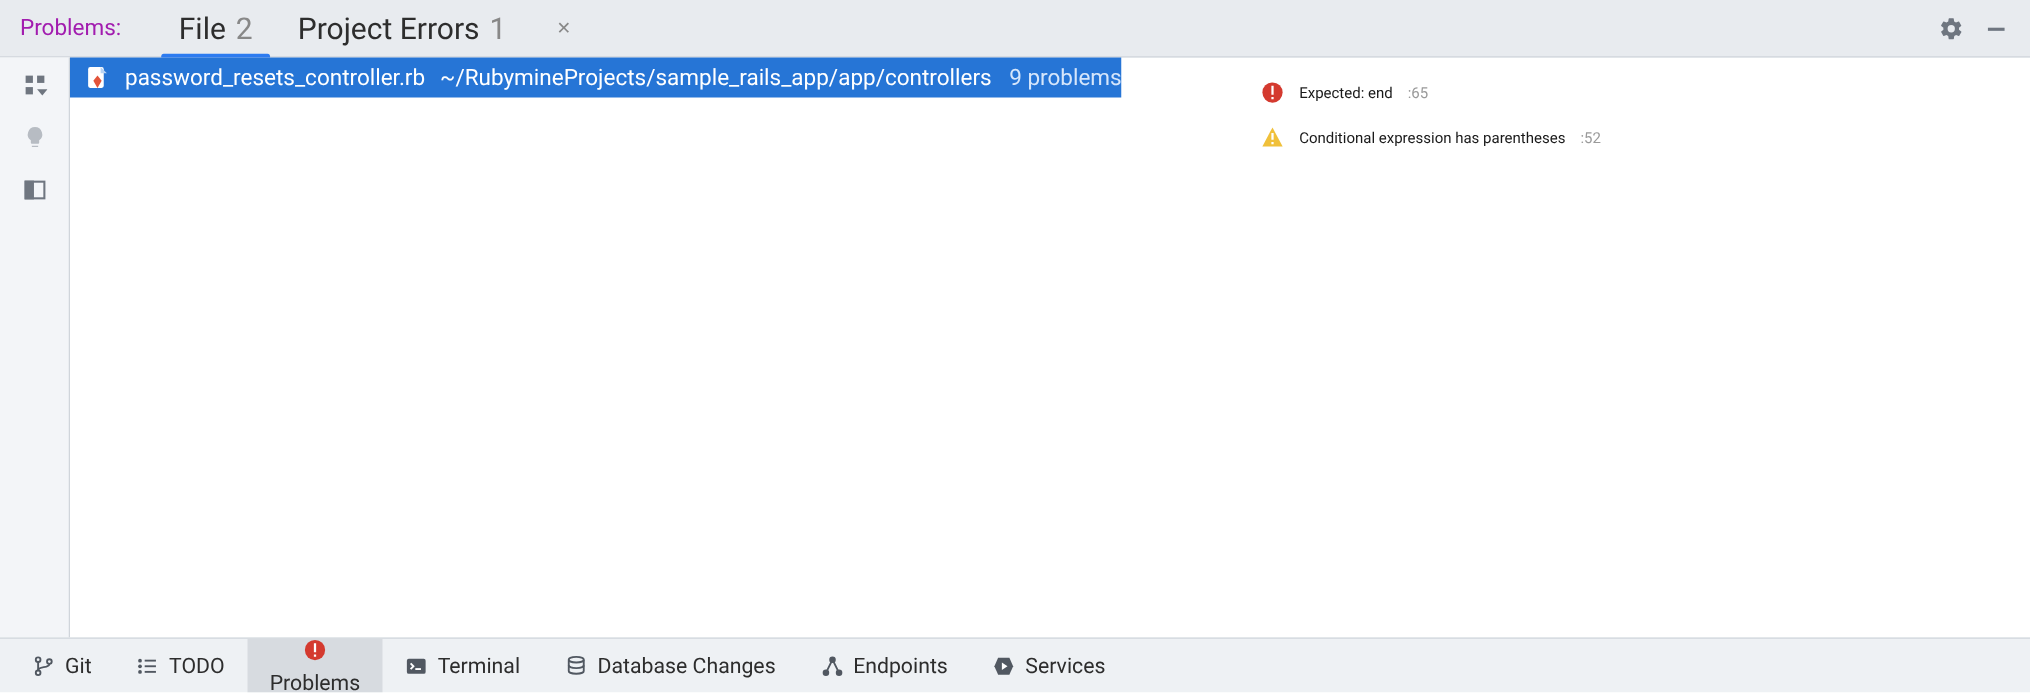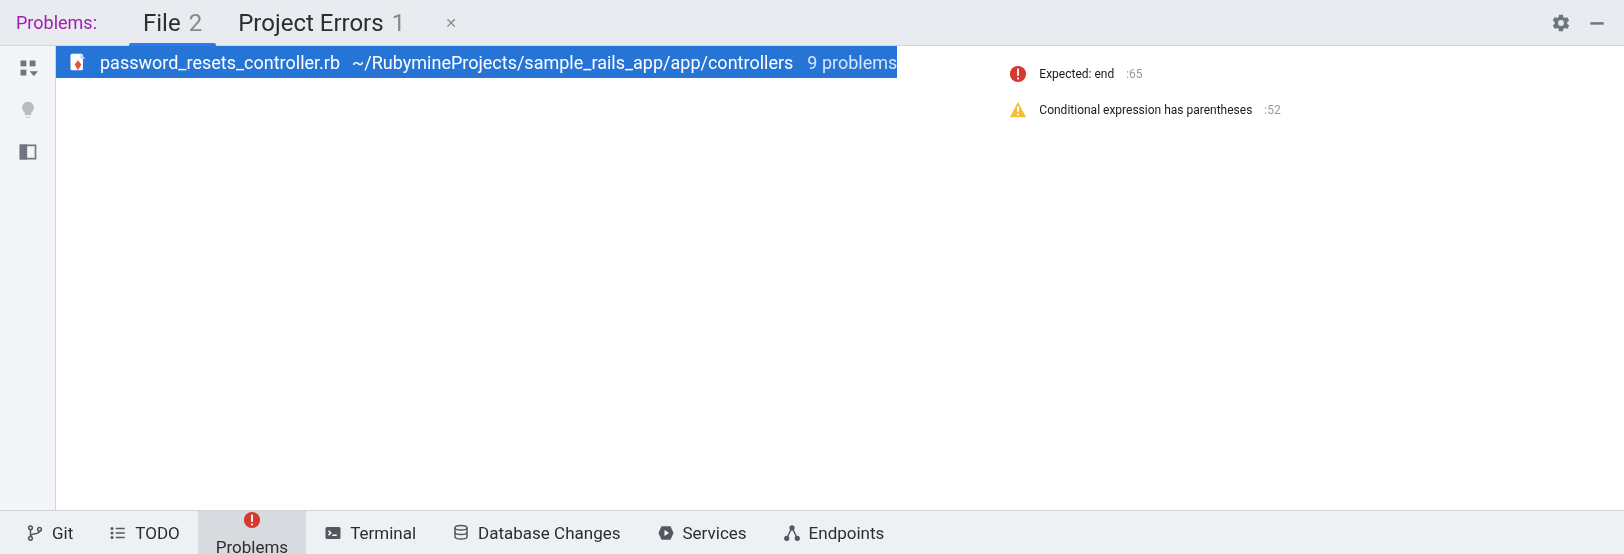--- a/index.html
+++ b/index.html
@@ -325,30 +325,30 @@
   <div class="bottom-tab">
     <svg class="bt-icon" viewBox="0 0 24 24" fill="none" stroke="currentColor" stroke-width="2">
       <ellipse cx="12" cy="5" rx="8" ry="3"></ellipse>
         <path d="M4 5v6c0 1.7 3.6 3 8 3s8-1.3 8-3V5"></path>
         <path d="M4 11v6c0 1.7 3.6 3 8 3s8-1.3 8-3v-6"></path>
     </svg>
     <span>Database Changes</span>
   </div>
 
   <div class="bottom-tab">
-    <svg class="bt-icon" viewBox="0 0 24 24" fill="currentColor">
-      <polygon points="6,3 18,3 22,12 18,21 6,21 2,12" fill="#515861"></polygon>
-        <polygon points="10,8 16,12 10,16" fill="#fff"></polygon>
-    </svg>
-    <span>Services</span>
-  </div>
-
-  <div class="bottom-tab">
     <svg class="bt-icon" viewBox="0 0 24 24" fill="none" stroke="currentColor" stroke-width="2">
       <circle cx="5" cy="19" r="2.5" fill="currentColor"></circle>
         <circle cx="12" cy="5" r="2.5" fill="currentColor"></circle>
         <circle cx="19" cy="19" r="2.5" fill="currentColor"></circle>
       <path d="M5 19 L12 5 L19 19"></path>
     </svg>
     <span>Endpoints</span>
   </div>
 
+  <div class="bottom-tab">
+    <svg class="bt-icon" viewBox="0 0 24 24" fill="currentColor">
+      <polygon points="6,3 18,3 22,12 18,21 6,21 2,12" fill="#515861"></polygon>
+        <polygon points="10,8 16,12 10,16" fill="#fff"></polygon>
+    </svg>
+    <span>Services</span>
+  </div>
+
 </div>
 
 </body></html>

